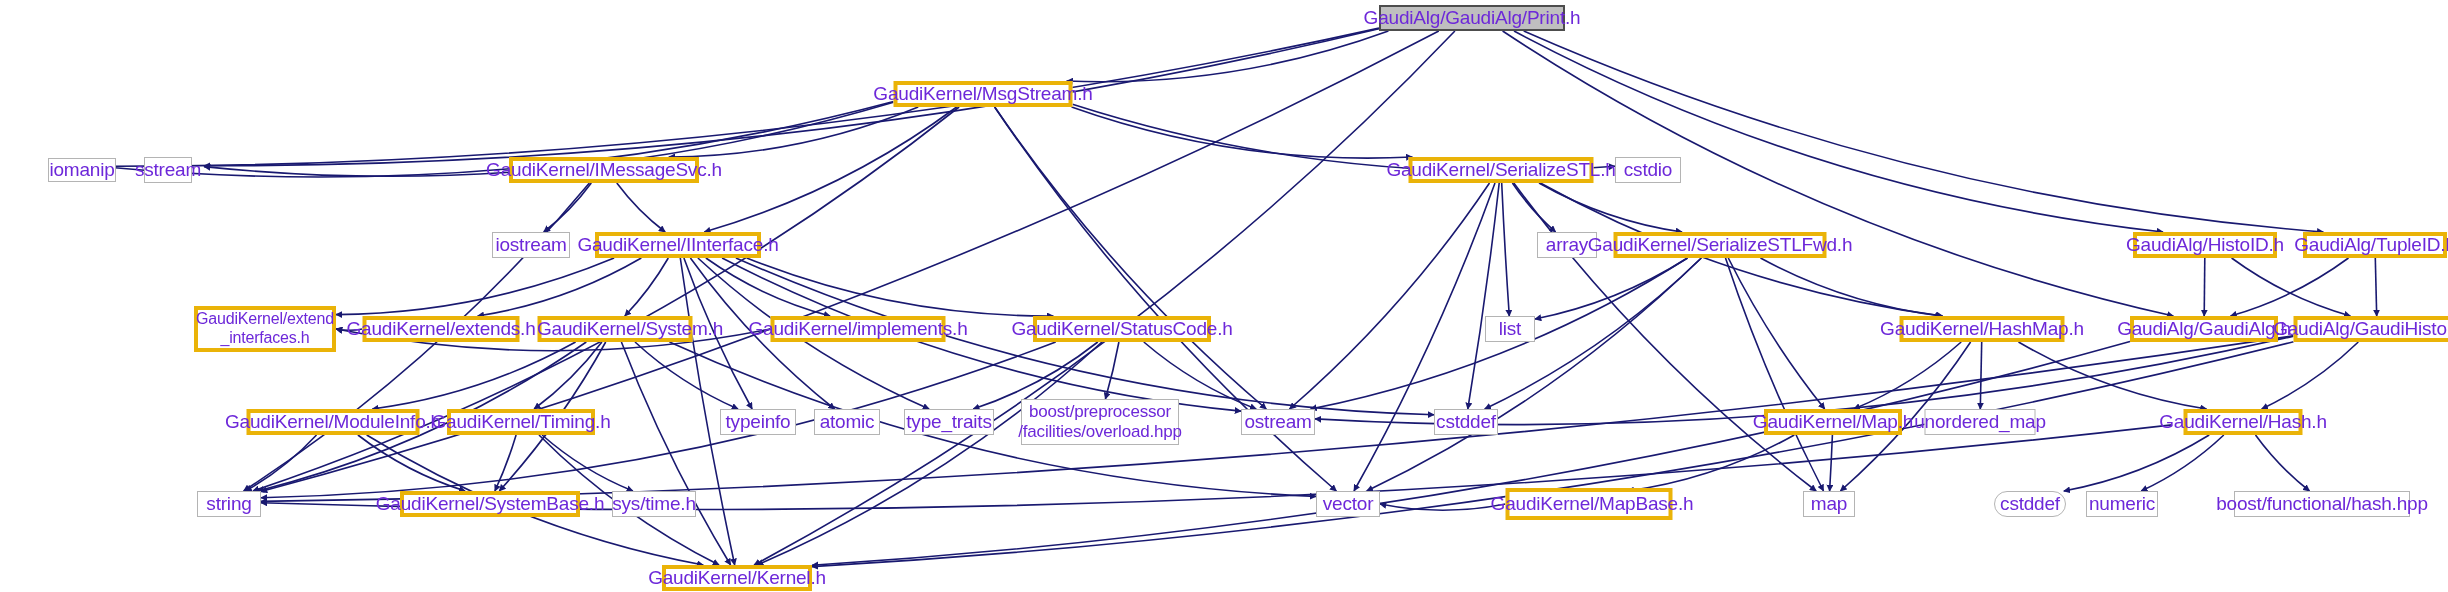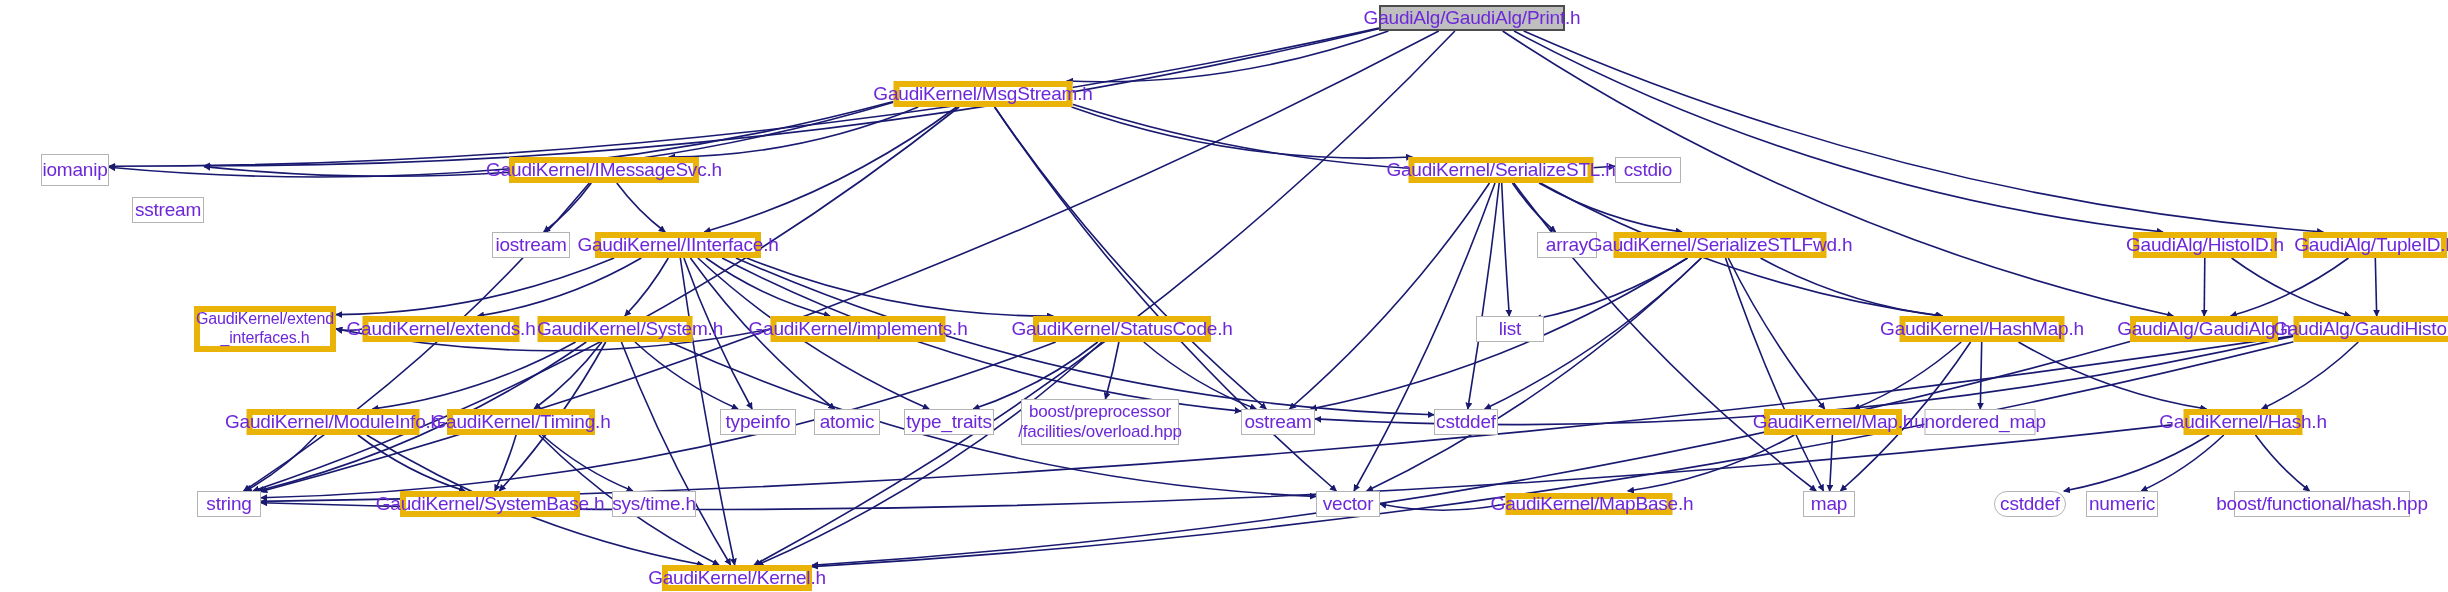--- a/index.html
+++ b/index.html
@@ -35,21 +35,21 @@
     line-height: 1.18;
     color: #6d28d9;
     font-size: 19px;
     letter-spacing: -0.2px;
     background: #ffffff;
     border: 1px solid #b4b4b4;
     transform: translate(-50%, -50%);
     padding: 0 6px;
   }
   .node.internal {
-    border: 6px solid #eab308;
+    border: 4px solid #eab308;
   }
   .node.root {
     border: 2px solid #4d4d4d;
     background: #bfbfbf;
   }
 </style>
 </head>
 <body>
 
 <div id="graph">
@@ -142,57 +142,57 @@
       <path d="M 2130.0 341.6 Q 1482.7 522.4 812.0 565.3" fill="none" stroke="#191970" stroke-width="1.6" marker-end="url(#arrow)"></path>
       <path d="M 2358.3 342.0 Q 2315.5 383.4 2261.7 409.0" fill="none" stroke="#191970" stroke-width="1.6" marker-end="url(#arrow)"></path>
       <path d="M 2293.5 335.8 Q 1282.9 488.4 261.0 501.4" fill="none" stroke="#191970" stroke-width="1.6" marker-end="url(#arrow)"></path>
       <path d="M 2293.5 336.1 Q 1810.2 447.2 1315.0 418.9" fill="none" stroke="#191970" stroke-width="1.6" marker-end="url(#arrow)"></path>
       <path d="M 2293.5 341.7 Q 1563.3 523.4 812.0 566.6" fill="none" stroke="#191970" stroke-width="1.6" marker-end="url(#arrow)"></path>
       <path d="M 1505.5 504.0 Q 1442.8 516.5 1380.0 504.0" fill="none" stroke="#191970" stroke-width="1.6" marker-end="url(#arrow)"></path>
     </svg>
   <div id="node-layer">
       <div class="node root" style="left: 1472px; top: 18px; width: 186px; height: 26px;">GaudiAlg/GaudiAlg/Print.h</div>
       <div class="node internal" style="left: 983px; top: 94px; width: 179px; height: 26px;">GaudiKernel/MsgStream.h</div>
-      <div class="node external" style="left: 75px; top: 170px; width: 68px; height: 32px;">iomanip</div>
-      <div class="node external" style="left: 168px; top: 170px; width: 72px; height: 26px; margin-top: 40px;">sstream</div>
+      <div class="node external" style="left: 82px; top: 170px; width: 68px; height: 24px;">iomanip</div>
+      <div class="node external" style="left: 168px; top: 170px; width: 48px; height: 26px;">sstream</div>
       <div class="node internal" style="left: 604px; top: 170px; width: 190px; height: 26px;">GaudiKernel/IMessageSvc.h</div>
       <div class="node internal" style="left: 1501px; top: 170px; width: 185px; height: 26px;">GaudiKernel/SerializeSTL.h</div>
       <div class="node external" style="left: 1648px; top: 170px; width: 66px; height: 26px;">cstdio</div>
       <div class="node internal" style="left: 2205px; top: 245px; width: 144px; height: 26px;">GaudiAlg/HistoID.h</div>
       <div class="node internal" style="left: 2375px; top: 245px; width: 144px; height: 26px;">GaudiAlg/TupleID.h</div>
       <div class="node external" style="left: 531px; top: 245px; width: 78px; height: 26px;">iostream</div>
       <div class="node internal" style="left: 678px; top: 245px; width: 166px; height: 26px;">GaudiKernel/IInterface.h</div>
       <div class="node external" style="left: 1567px; top: 245px; width: 60px; height: 26px;">array</div>
       <div class="node internal" style="left: 1720px; top: 245px; width: 213px; height: 26px;">GaudiKernel/SerializeSTLFwd.h</div>
       <div class="node internal" style="left: 265px; top: 329px; width: 142px; height: 46px; font-size: 16px;">GaudiKernel/extend
 _interfaces.h</div>
       <div class="node internal" style="left: 441px; top: 329px; width: 157px; height: 26px;">GaudiKernel/extends.h</div>
       <div class="node internal" style="left: 615px; top: 329px; width: 155px; height: 26px; padding-left: 36px;">GaudiKernel/System.h</div>
       <div class="node internal" style="left: 858px; top: 329px; width: 175px; height: 26px;">GaudiKernel/implements.h</div>
       <div class="node internal" style="left: 1122px; top: 329px; width: 178px; height: 26px;">GaudiKernel/StatusCode.h</div>
-      <div class="node external" style="left: 1510px; top: 329px; width: 68px; height: 26px;">list</div>
+      <div class="node external" style="left: 1510px; top: 329px; width: 50px; height: 26px;">list</div>
       <div class="node internal" style="left: 1982px; top: 329px; width: 165px; height: 26px;">GaudiKernel/HashMap.h</div>
       <div class="node internal" style="left: 2204px; top: 329px; width: 148px; height: 26px;">GaudiAlg/GaudiAlg.h</div>
       <div class="node internal" style="left: 2377px; top: 329px; width: 167px; height: 26px;">GaudiAlg/GaudiHistoID.h</div>
       <div class="node internal" style="left: 333px; top: 422px; width: 173px; height: 26px;">GaudiKernel/ModuleInfo.h</div>
       <div class="node internal" style="left: 521px; top: 422px; width: 148px; height: 26px;">GaudiKernel/Timing.h</div>
       <div class="node external" style="left: 758px; top: 422px; width: 76px; height: 26px;">typeinfo</div>
       <div class="node external" style="left: 847px; top: 422px; width: 66px; height: 26px;">atomic</div>
       <div class="node external" style="left: 949px; top: 422px; width: 90px; height: 26px;">type_traits</div>
       <div class="node external" style="left: 1100px; top: 422px; width: 158px; height: 46px; font-size: 17px;">boost/preprocessor
 /facilities/overload.hpp</div>
       <div class="node external" style="left: 1278px; top: 422px; width: 74px; height: 26px;">ostream</div>
       <div class="node external" style="left: 1466px; top: 422px; width: 64px; height: 26px;">cstddef</div>
       <div class="node internal" style="left: 1833px; top: 422px; width: 138px; height: 26px;">GaudiKernel/Map.h</div>
       <div class="node external" style="left: 1980px; top: 422px; width: 111px; height: 26px;">unordered_map</div>
       <div class="node internal" style="left: 2243px; top: 422px; width: 119px; height: 26px;">GaudiKernel/Hash.h</div>
       <div class="node external" style="left: 229px; top: 504px; width: 64px; height: 26px;">string</div>
       <div class="node internal" style="left: 490px; top: 504px; width: 180px; height: 26px;">GaudiKernel/SystemBase.h</div>
       <div class="node external" style="left: 654px; top: 504px; width: 84px; height: 26px;">sys/time.h</div>
       <div class="node external" style="left: 1348px; top: 504px; width: 64px; height: 26px;">vector</div>
-      <div class="node internal" style="left: 1589px; top: 504px; width: 167px; height: 22px; padding-left: 12px;">GaudiKernel/MapBase.h</div>
+      <div class="node internal" style="left: 1589px; top: 504px; width: 167px; height: 32px; padding-left: 12px;">GaudiKernel/MapBase.h</div>
       <div class="node external" style="left: 1829px; top: 504px; width: 52px; height: 26px;">map</div>
       <div class="node external" style="left: 2030px; top: 504px; width: 72px; height: 26px; border-radius: 13px;">cstddef</div>
       <div class="node external" style="left: 2122px; top: 504px; width: 72px; height: 26px;">numeric</div>
       <div class="node external" style="left: 2322px; top: 504px; width: 176px; height: 26px;">boost/functional/hash.hpp</div>
       <div class="node internal" style="left: 737px; top: 578px; width: 150px; height: 26px;">GaudiKernel/Kernel.h</div>
     </div>
 </div>
 
 </body></html>

